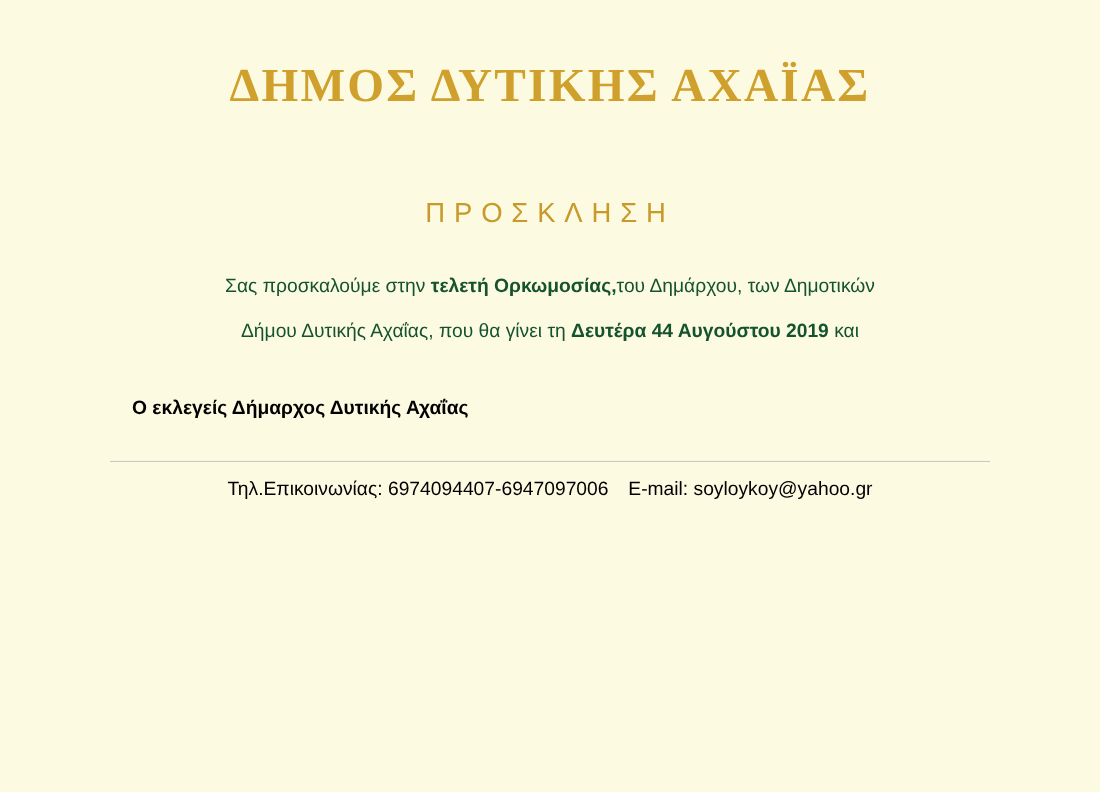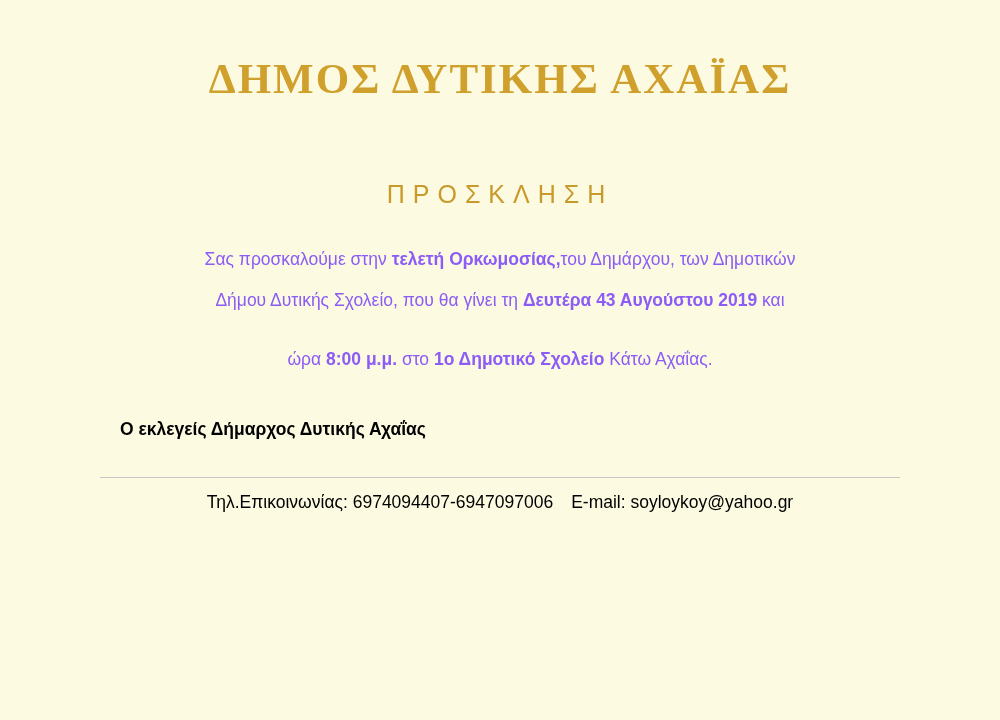--- a/index.html
+++ b/index.html
@@ -41,21 +41,21 @@
     margin: 0;
     padding-top: 78px;
   }
   .body-block {
     margin: 0 auto;
     padding-top: 30px;
     width: 760px;
     text-align: center;
     font-size: 17.5px;
     line-height: 2.33;
-    color: #8b5cf6;
+    color: #14532d;
   }
   .body-line {
     white-space: nowrap;
   }
   .body-line b {
     font-weight: bold;
   }
   .spaced-line {
     padding-top: 18px;
   }
@@ -95,26 +95,23 @@
   <div class="subtitle">ΠΡΟΣΚΛΗΣΗ</div>
 
   <div class="body-block">
 
     <div class="body-line">
       <span>Σας προσκαλούμε στην </span><b>τελετή Ορκωμοσίας,</b><span>του Δημάρχου, των Δημοτικών</span>
     </div>
 
 
     <div class="body-line">
-      <span>Δήμου Δυτικής Σχολείο, που θα γίνει τη </span><b>Δευτέρα 43 Αυγούστου 2019</b><span> και</span>
+      <span>Δήμου Δυτικής Αχαΐας, που θα γίνει τη </span><b>Δευτέρα 44 Αυγούστου 2019</b><span> και</span>
     </div>
 
-    <div class="body-line spaced-line">
-      <span>ώρα </span><b>8:00 μ.μ.</b><span> στο </span><b>1ο Δημοτικό Σχολείο</b><span> Κάτω Αχαΐας.</span>
-    </div>
 
   </div>
 
   <div class="signature-block">
     <div>Ο εκλεγείς Δήμαρχος Δυτικής Αχαΐας</div>
   </div>
 
   <div class="divider"></div>
 
   <div class="footer">

